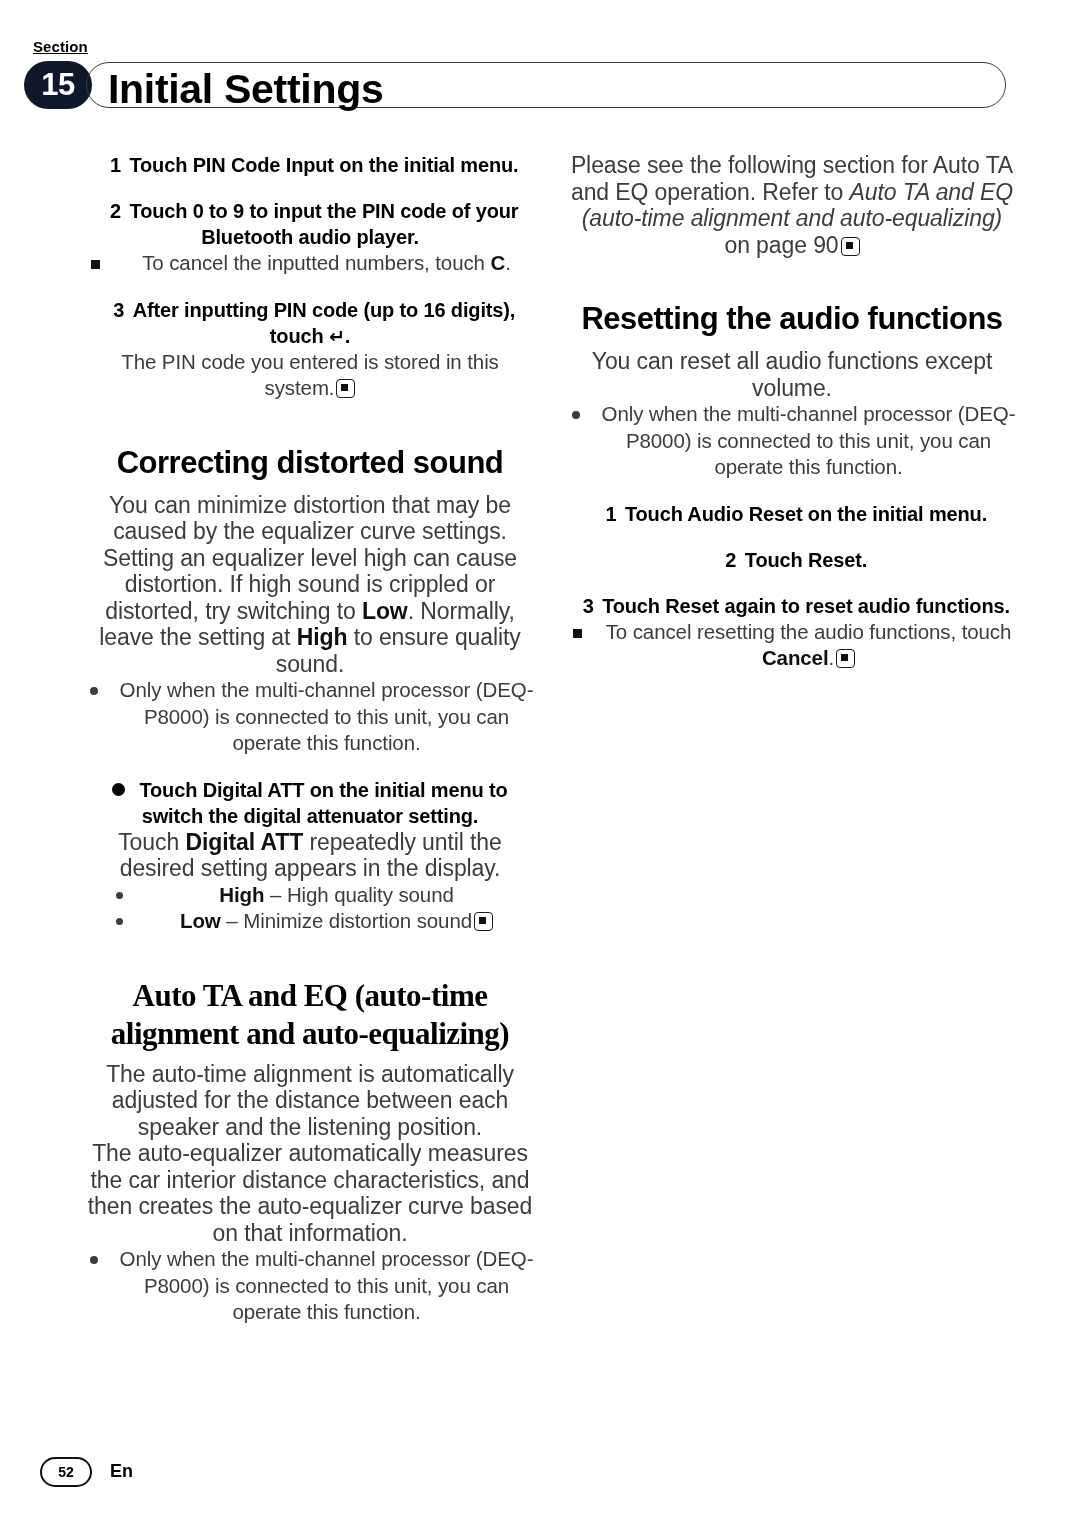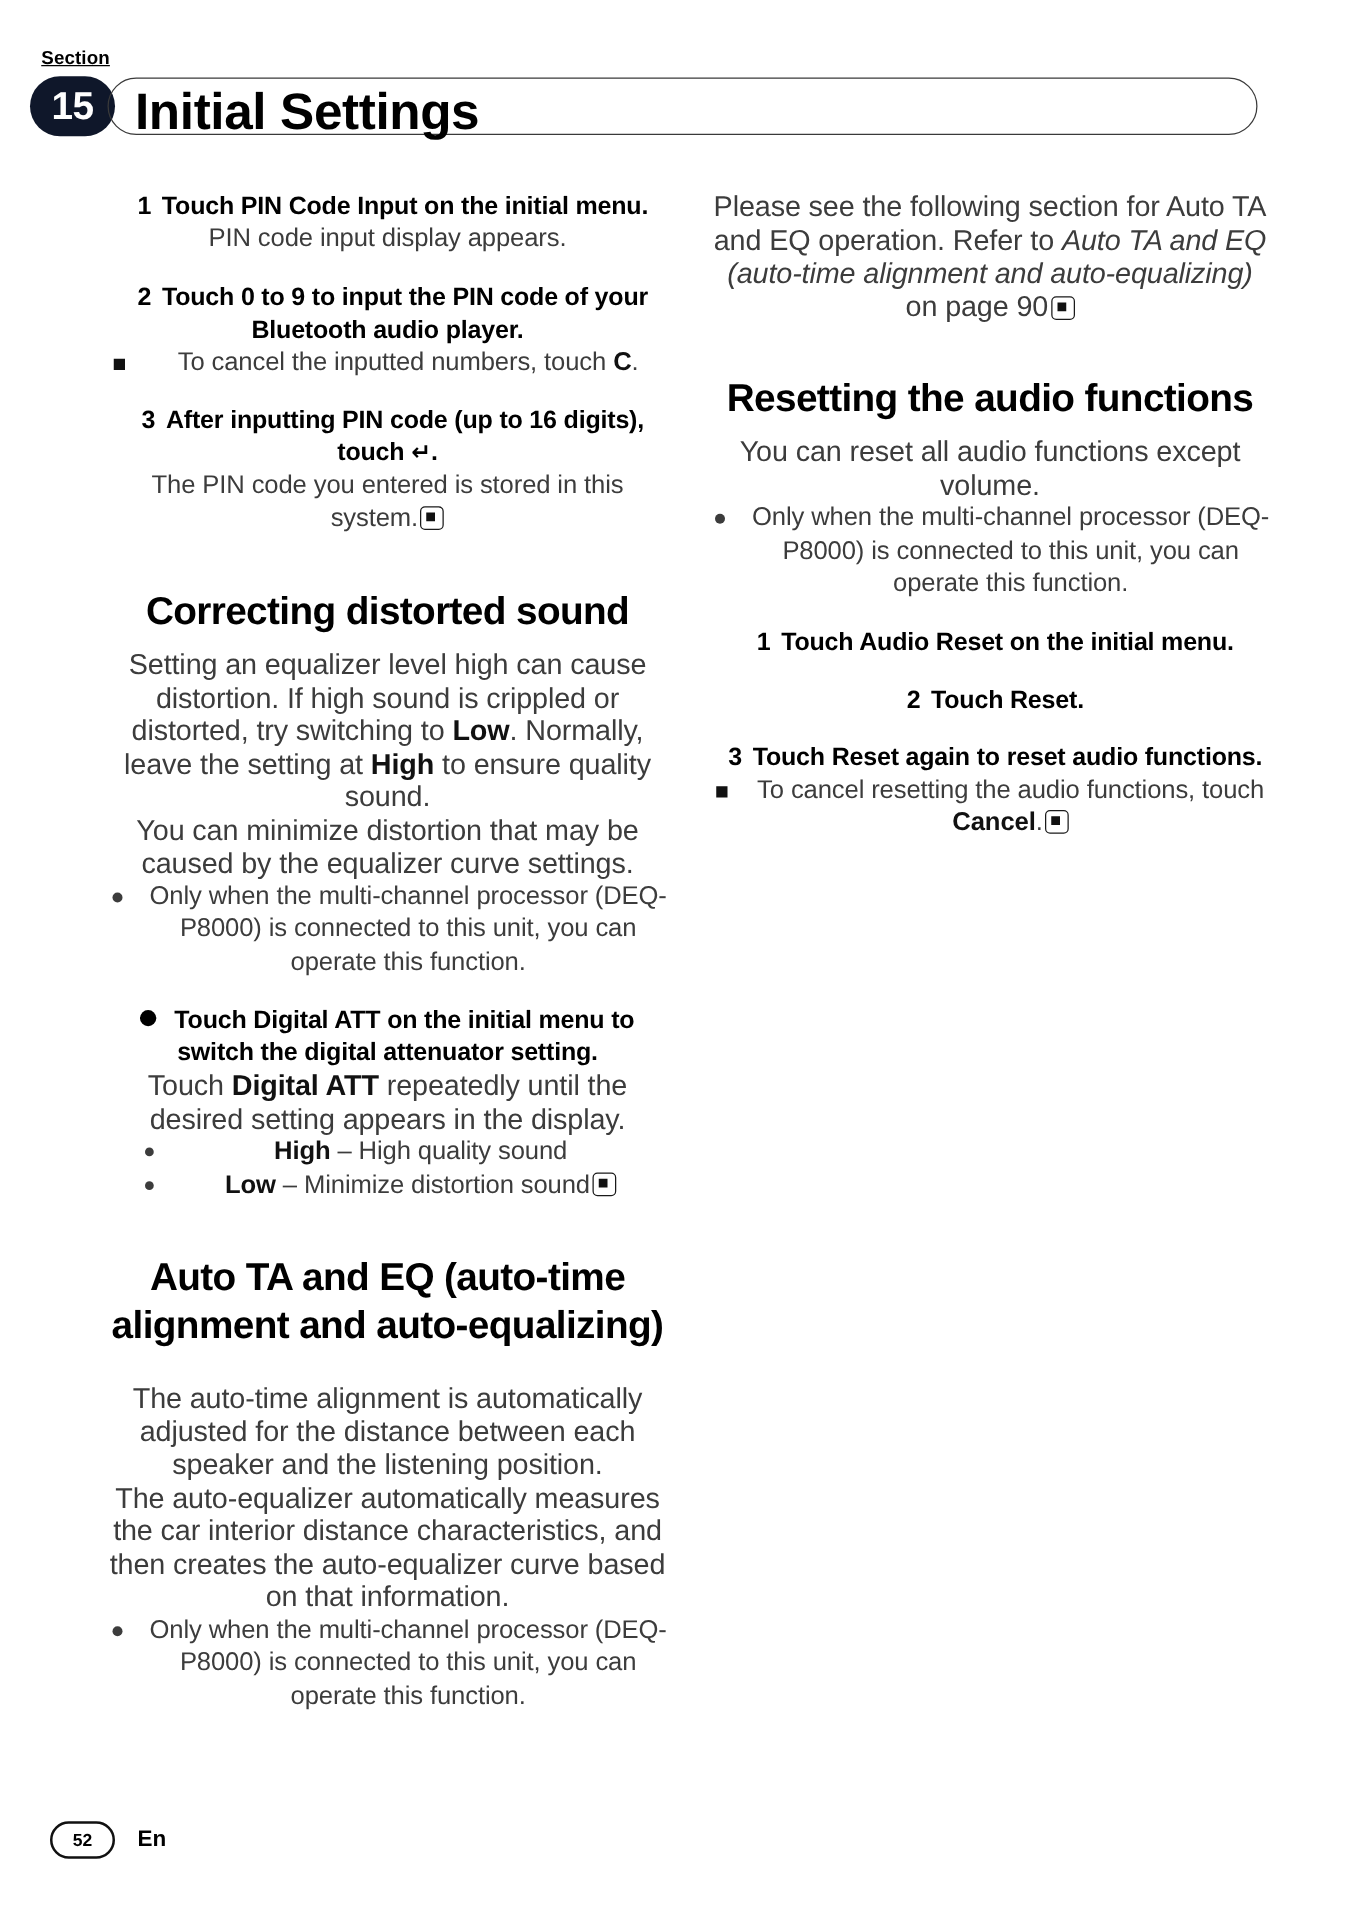--- a/index.html
+++ b/index.html
@@ -109,21 +109,21 @@
   }
   h2.heading {
     font-size: 31px;
     line-height: 38px;
     font-weight: bold;
     color: #000000;
     margin: 0;
     letter-spacing: -0.5px;
   }
   .heading-wrap { margin-top: 42px; margin-bottom: 10px; }
-  .heading-wrap.tight { margin-bottom: 26px; }
+  .heading-wrap.tight { margin-bottom: 8px; font-family: Liberation Serif, serif; }
 
   .para { margin-top: 0; }
 
   
   ul.note-list, ul.dot-list, ul.sub-list {
     list-style: none;
     margin: 0;
     padding: 0;
   }
   ul.note-list > li {
@@ -260,40 +260,39 @@
   <div class="section-badge">15</div>
   <div class="title-pill"></div>
   <div class="page-title">Initial Settings</div>
 </div>
 
 <div class="col col-left">
 
   <div class="step">
     <span class="num">1</span><span><span>Touch </span><span>PIN Code Input</span><span> on the initial menu.</span></span>
   </div>
-  <div class="step-body">PIN code input display appears.</div>
 
   <div class="step">
     <span class="num">2</span><span>Touch 0 to 9 to input the PIN code of your Bluetooth audio player.</span>
   </div>
   <ul class="note-list">
     <li><span>To cancel the inputted numbers, touch </span><b>C</b><span>.</span></li>
   </ul>
 
   <div class="step">
     <span class="num">3</span><span>After inputting PIN code (up to 16 digits), touch <span class="enter-key">↵</span>.</span>
   </div>
   <div class="step-body"><span>The PIN code you entered is stored in this system.</span><span class="endmark"></span></div>
 
   <div class="heading-wrap">
     <h2 class="heading">Correcting distorted sound</h2>
   </div>
 
+  <div class="body-text para">You can minimize distortion that may be caused by the equalizer curve settings.</div>
   <div class="body-text para"><span>Setting an equalizer level high can cause distortion. If high sound is crippled or distorted, try switching to </span><b>Low</b><span>. Normally, leave the setting at </span><b>High</b><span> to ensure quality sound.</span></div>
-  <div class="body-text para">You can minimize distortion that may be caused by the equalizer curve settings.</div>
 
   <ul class="dot-list">
     <li>Only when the multi-channel processor (DEQ-P8000) is connected to this unit, you can operate this function.</li>
   </ul>
 
   <div class="step">
     <span class="bullet-big"></span><span><span>Touch </span><span>Digital ATT</span><span> on the initial menu to switch the digital attenuator setting.</span></span>
   </div>
   <div class="body-text"><span>Touch </span><b>Digital ATT</b><span> repeatedly until the desired setting appears in the display.</span></div>
 

